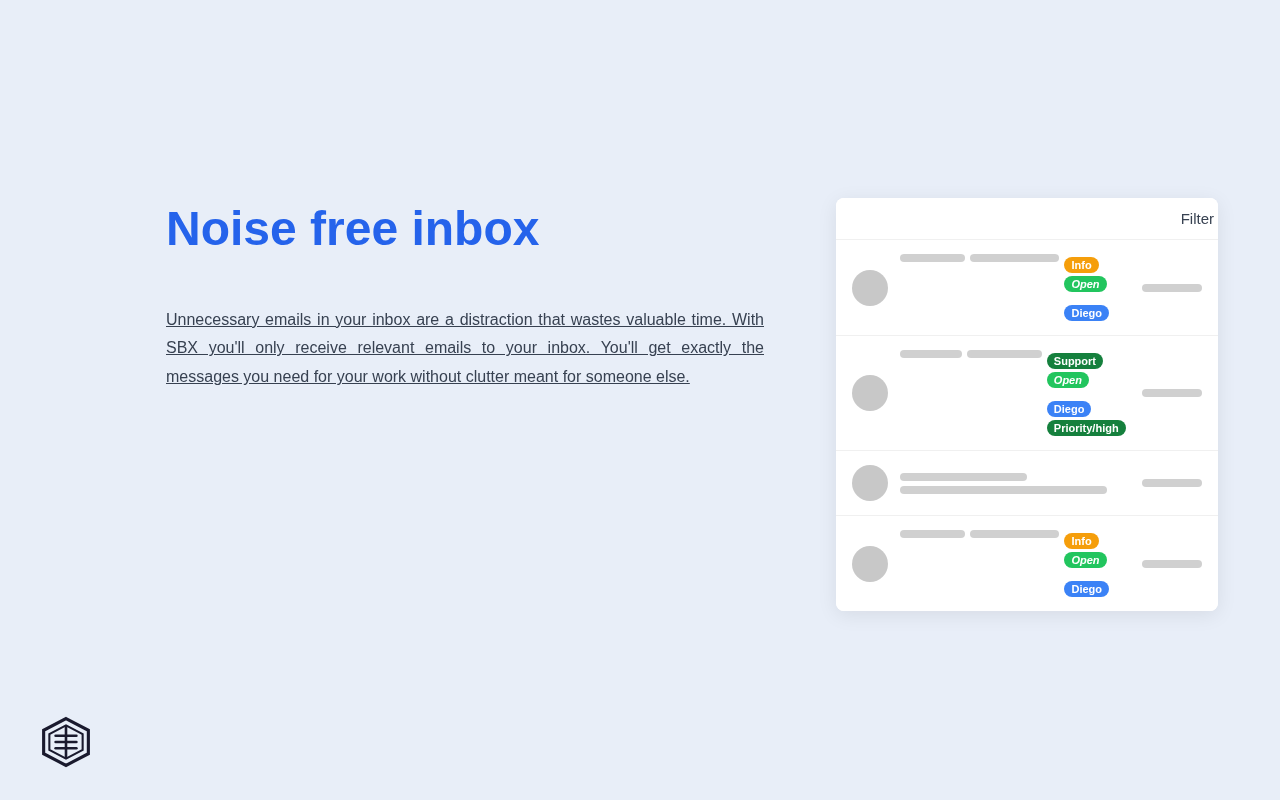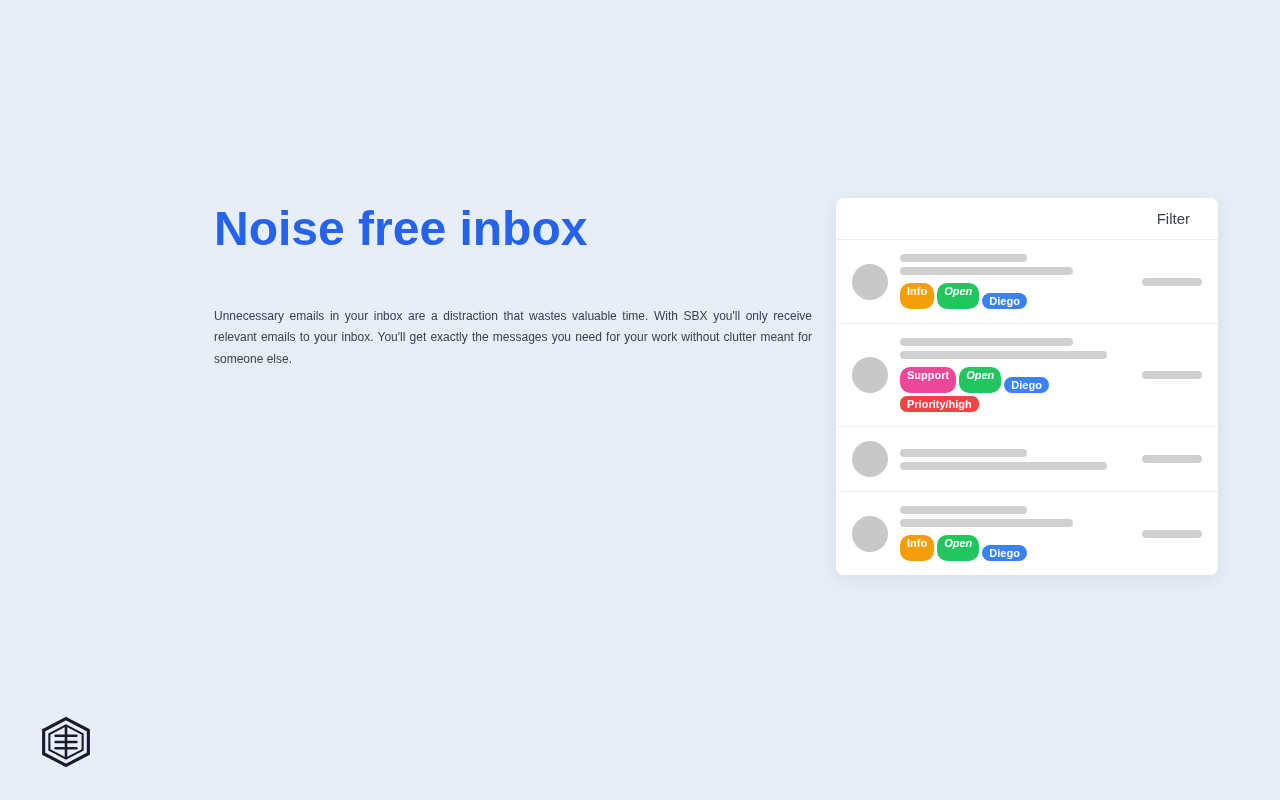--- a/index.html
+++ b/index.html
@@ -11,52 +11,52 @@
       font-family: -apple-system, BlinkMacSystemFont, 'Segoe UI', Arial, sans-serif;
       position: relative;
       overflow: hidden;
     }
 
     .left-panel {
       position: absolute;
       left: 166px;
       top: 200px;
       width: 600px;
-      margin-left: 48px;
     }
 
     .main-title {
       font-size: 48px;
       font-weight: 600;
       color: #2563eb;
       line-height: 1.2;
       margin-bottom: 48px;
     }
 
     .description {
-      font-size: 12px;
+      font-size: 16px;
       color: #374151;
       line-height: 1.8;
       text-align: justify;
       max-width: 598px;
+      text-decoration: underline;
     }
 
     .inbox-panel {
       position: absolute;
       right: 62px;
       top: 198px;
       width: 382px;
       background: #fff;
       border-radius: 8px;
       box-shadow: 0 4px 20px rgba(0,0,0,0.08);
       overflow: hidden;
     }
 
     .inbox-header {
-      padding: 12px 28px;
+      padding: 12px 4px;
       display: flex;
       justify-content: flex-end;
       align-items: center;
       border-bottom: 1px solid #f0f0f0;
       background: #fff;
     }
 
     .filter-label {
       font-size: 15px;
       color: #374151;
@@ -80,21 +80,21 @@
       width: 36px;
       height: 36px;
       border-radius: 50%;
       background: #c8c8c8;
       flex-shrink: 0;
     }
 
     .row-content {
       flex: 1;
       display: flex;
-      flex-direction: column;
+      flex-direction: row;
       gap: 5px;
     }
 
     .skeleton-line {
       height: 8px;
       border-radius: 4px;
       background: #d0d0d0;
     }
 
     .skeleton-line.short {
@@ -120,22 +120,22 @@
       font-size: 11px;
       font-weight: 600;
       padding: 2px 7px;
       border-radius: 10px;
       color: #fff;
     }
 
     .tag-info { background: #f59e0b; color: #fff; }
     .tag-open { background: #22c55e; color: #fff; font-style: italic; }
     .tag-diego { background: #3b82f6; color: #fff; margin-top: 10px; }
-    .tag-support { background: #ec4899; color: #fff; }
-    .tag-priority { background: #ef4444; color: #fff; border-radius: 7px; }
+    .tag-support { background: #15803d; color: #fff; }
+    .tag-priority { background: #15803d; color: #fff; }
 
     .row-meta {
       display: flex;
       flex-direction: column;
       align-items: flex-end;
       gap: 5px;
       flex-shrink: 0;
     }
 
     .meta-skeleton {

